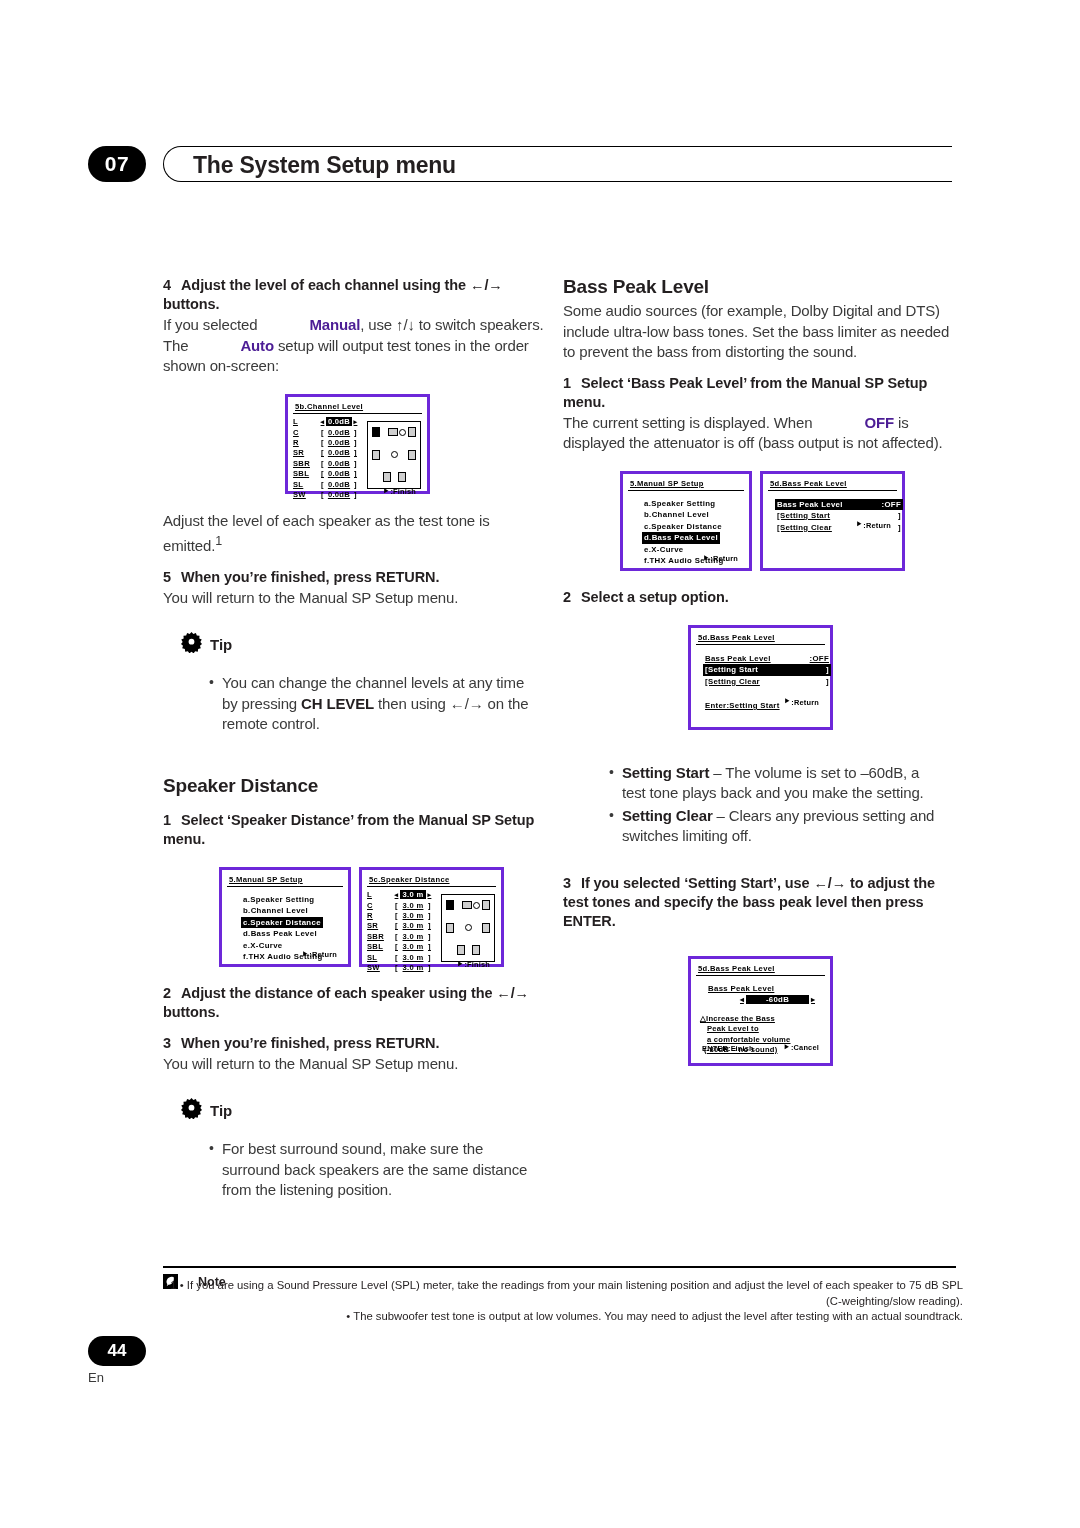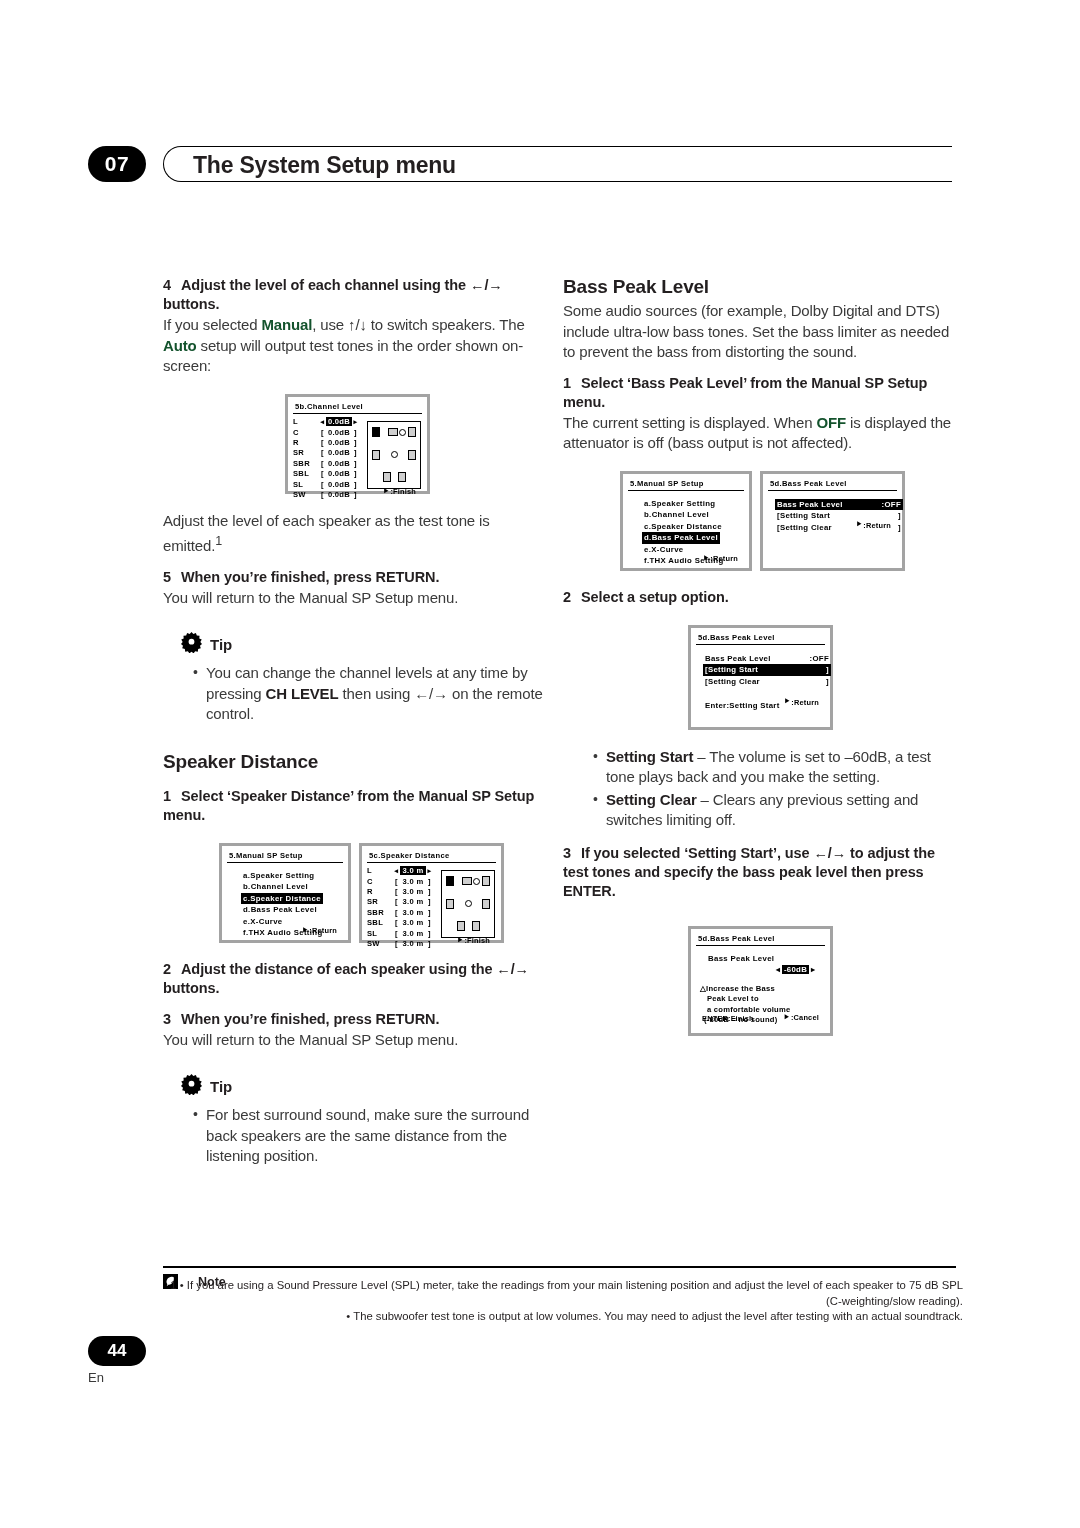--- a/index.html
+++ b/index.html
@@ -93,21 +93,21 @@
     display: inline-block;
     width: 18px;
   }
   .para {
     font-size: 15px;
     line-height: 20.5px;
     margin: 0 0 0 0;
     color: #3a3a3a;
     letter-spacing: -0.15px;
   }
-  .para b, .step b { color: #14532d; }
+  .para b, .step b { color: #4c1d95; margin-left: 48px; }
   .spacer-sm { height: 11px; }
   .spacer-md { height: 17px; }
   .spacer-lg { height: 24px; }
 
   h2.section-title {
     font-size: 19px;
     font-weight: bold;
     margin: 0 0 3px 0;
     letter-spacing: -0.2px;
     color: #231f20;
@@ -119,21 +119,21 @@
     align-items: center;
     gap: 8px;
     margin: 0 0 6px 18px;
   }
   .tip-label {
     font-size: 15px;
     font-weight: bold;
   }
   .gear-icon { display:block; }
   ul.bullets {
-    margin: 0;
+    margin: 16px;
     padding: 0 0 0 30px;
     list-style: none;
   }
   ul.bullets li {
     font-size: 15px;
     line-height: 20.5px;
     color: #3a3a3a;
     position: relative;
     padding-left: 13px;
     margin-bottom: 2px;
@@ -148,27 +148,28 @@
     font-size: 14px;
   }
   ul.bullets li b { color: #231f20; }
 
   
   .osd-row {
     display: flex;
     gap: 8px;
   }
   .osd {
-    border: 3px solid #a3a3a3;
+    border: 3px solid #6d28d9;
     background: #fff;
     box-sizing: border-box;
     position: relative;
     font-family: "Liberation Sans", sans-serif;
     color: #000;
     padding: 4px 5px 3px 5px;
+    text-decoration: underline;
   }
   .osd-title {
     font-size: 7.6px;
     font-weight: bold;
     letter-spacing: 0.35px;
     padding: 1px 0 2px 2px;
     border-bottom: 1.6px solid #000;
     margin-bottom: 3px;
     white-space: nowrap;
   }
@@ -303,21 +304,21 @@
     align-items: center;
     font-size: 7.8px;
     font-weight: bold;
     padding-right: 10px;
     padding-top: 2px;
     gap: 2px;
   }
   .bpl-value {
     background: #000;
     color: #fff;
-    padding: 0 2px;
+    padding: 0 20px;
     letter-spacing: 0.3px;
   }
   .bpl-head {
     font-size: 7.8px;
     font-weight: bold;
     letter-spacing: 0.35px;
     padding-top: 5px;
     padding-left: 12px;
   }
 

